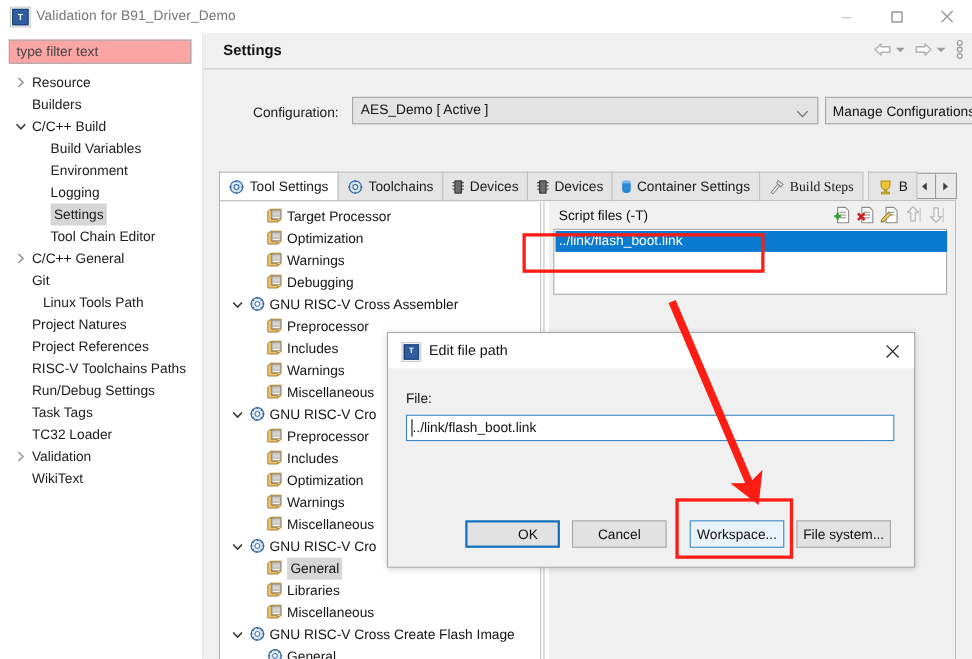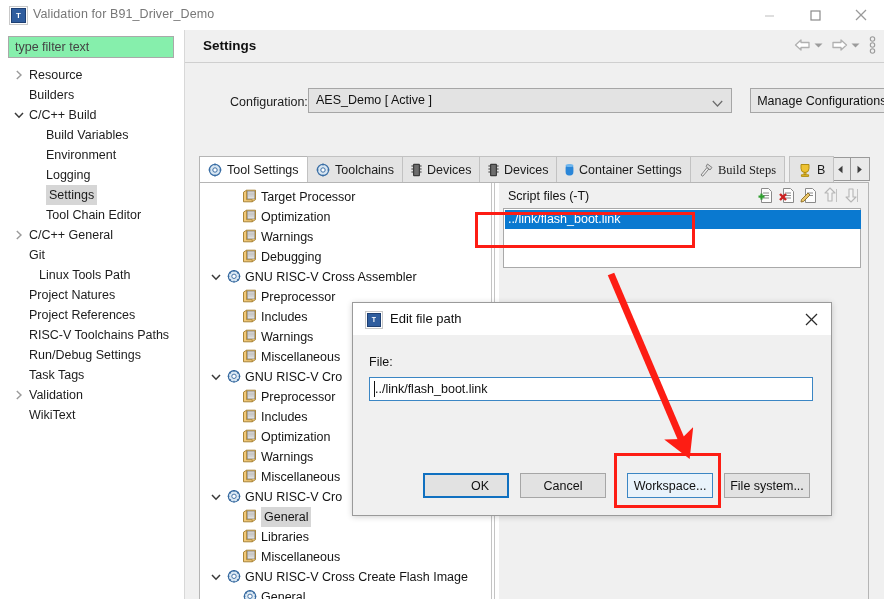--- a/index.html
+++ b/index.html
@@ -39,21 +39,21 @@
   .winbtn svg { display:block; }
 
   
   .left-panel {
     position:absolute; left:0; top:30px; width:184px; height:569px;
     background:#ffffff;
     border-right:1px solid #d8d8d8;
   }
   .filter-box {
     position:absolute; left:8px; top:6px; width:166px; height:22px;
-    border:1px solid #a9a9a9; background:#86efac; box-sizing:border-box;
+    border:1px solid #a9a9a9; background:#fca5a5; box-sizing:border-box;
   }
   .filter-box span{
     position:absolute; left:6px; top:3px; font-size:12.5px; color:#444;
   }
   .tree { position:absolute; left:0; top:35px; width:184px; }
   .tnode { position:relative; height:20px; line-height:20px; white-space:nowrap; }
   .tnode .arw {
     position:absolute; left:0; top:0; width:18px; height:20px;
     display:flex; align-items:center; justify-content:center;
   }
@@ -66,21 +66,21 @@
     position:absolute; left:0; top:0; width:699px; height:32px;
     background:#f0f0f0; border-bottom:1px solid #cfcfcf;
   }
   .settings-title { position:absolute; left:18px; top:8px; font-size:13.5px; font-weight:bold; color:#101010; }
   .hdr-tools { position:absolute; right:8px; top:6px; display:flex; align-items:center; gap:3px; }
   .hdr-tools .it { display:flex; align-items:center; justify-content:center; }
 
   .config-row { position:absolute; left:0; top:56px; width:781px; height:34px;margin-left:28px; }
   .config-label { position:absolute; left:17px; top:9px; font-size:12.5px; color:#1b1b1b; }
   .combo {
-    position:absolute; left:95px; top:2px; width:424px; height:25px;
+    position:absolute; left:107px; top:2px; width:424px; height:25px;
     background:#e3e3e3; border:1px solid #a6a6a6; box-sizing:border-box;
   }
   .combo .val { position:absolute; left:7px; top:4px; font-size:12.5px; color:#111; }
   .combo .chev { position:absolute; right:8px; top:8px; }
   .manage-btn {
     position:absolute; left:537px; top:2px; width:154px; height:25px;
     background:#e6e6e6; border:1px solid #a6a6a6; box-sizing:border-box;
     display:flex; align-items:center; justify-content:center;
     font-size:12.5px; color:#111;
   }
@@ -266,20 +266,24 @@
           <span class="arw" style="left:10px"></span>
           <span class="lbl" style="left:29px">RISC-V Toolchains Paths</span>
         </div>
         <div class="tnode" style="top: 0px;">
           <span class="arw" style="left:10px"></span>
           <span class="lbl" style="left:29px">Run/Debug Settings</span>
         </div>
         <div class="tnode" style="top: 0px;">
           <span class="arw" style="left:10px"></span>
           <span class="lbl" style="left:29px">Task Tags</span>
+        </div>
+        <div class="tnode" style="top: 0px;">
+          <span class="arw" style="left:10px"></span>
+          <span class="lbl" style="left:29px">TC32 Loader</span>
         </div>
         <div class="tnode" style="top: 0px;">
           <span class="arw" style="left:10px">
             <svg width="8" height="10" viewBox="0 0 8 10">
               <path d="M1.8 1 L6 5 L1.8 9" fill="none" stroke="#9a9a9a" stroke-width="1.4"></path>
             </svg>
           </span>
           <span class="lbl" style="left:29px">Validation</span>
         </div>
         <div class="tnode" style="top: 0px;">

